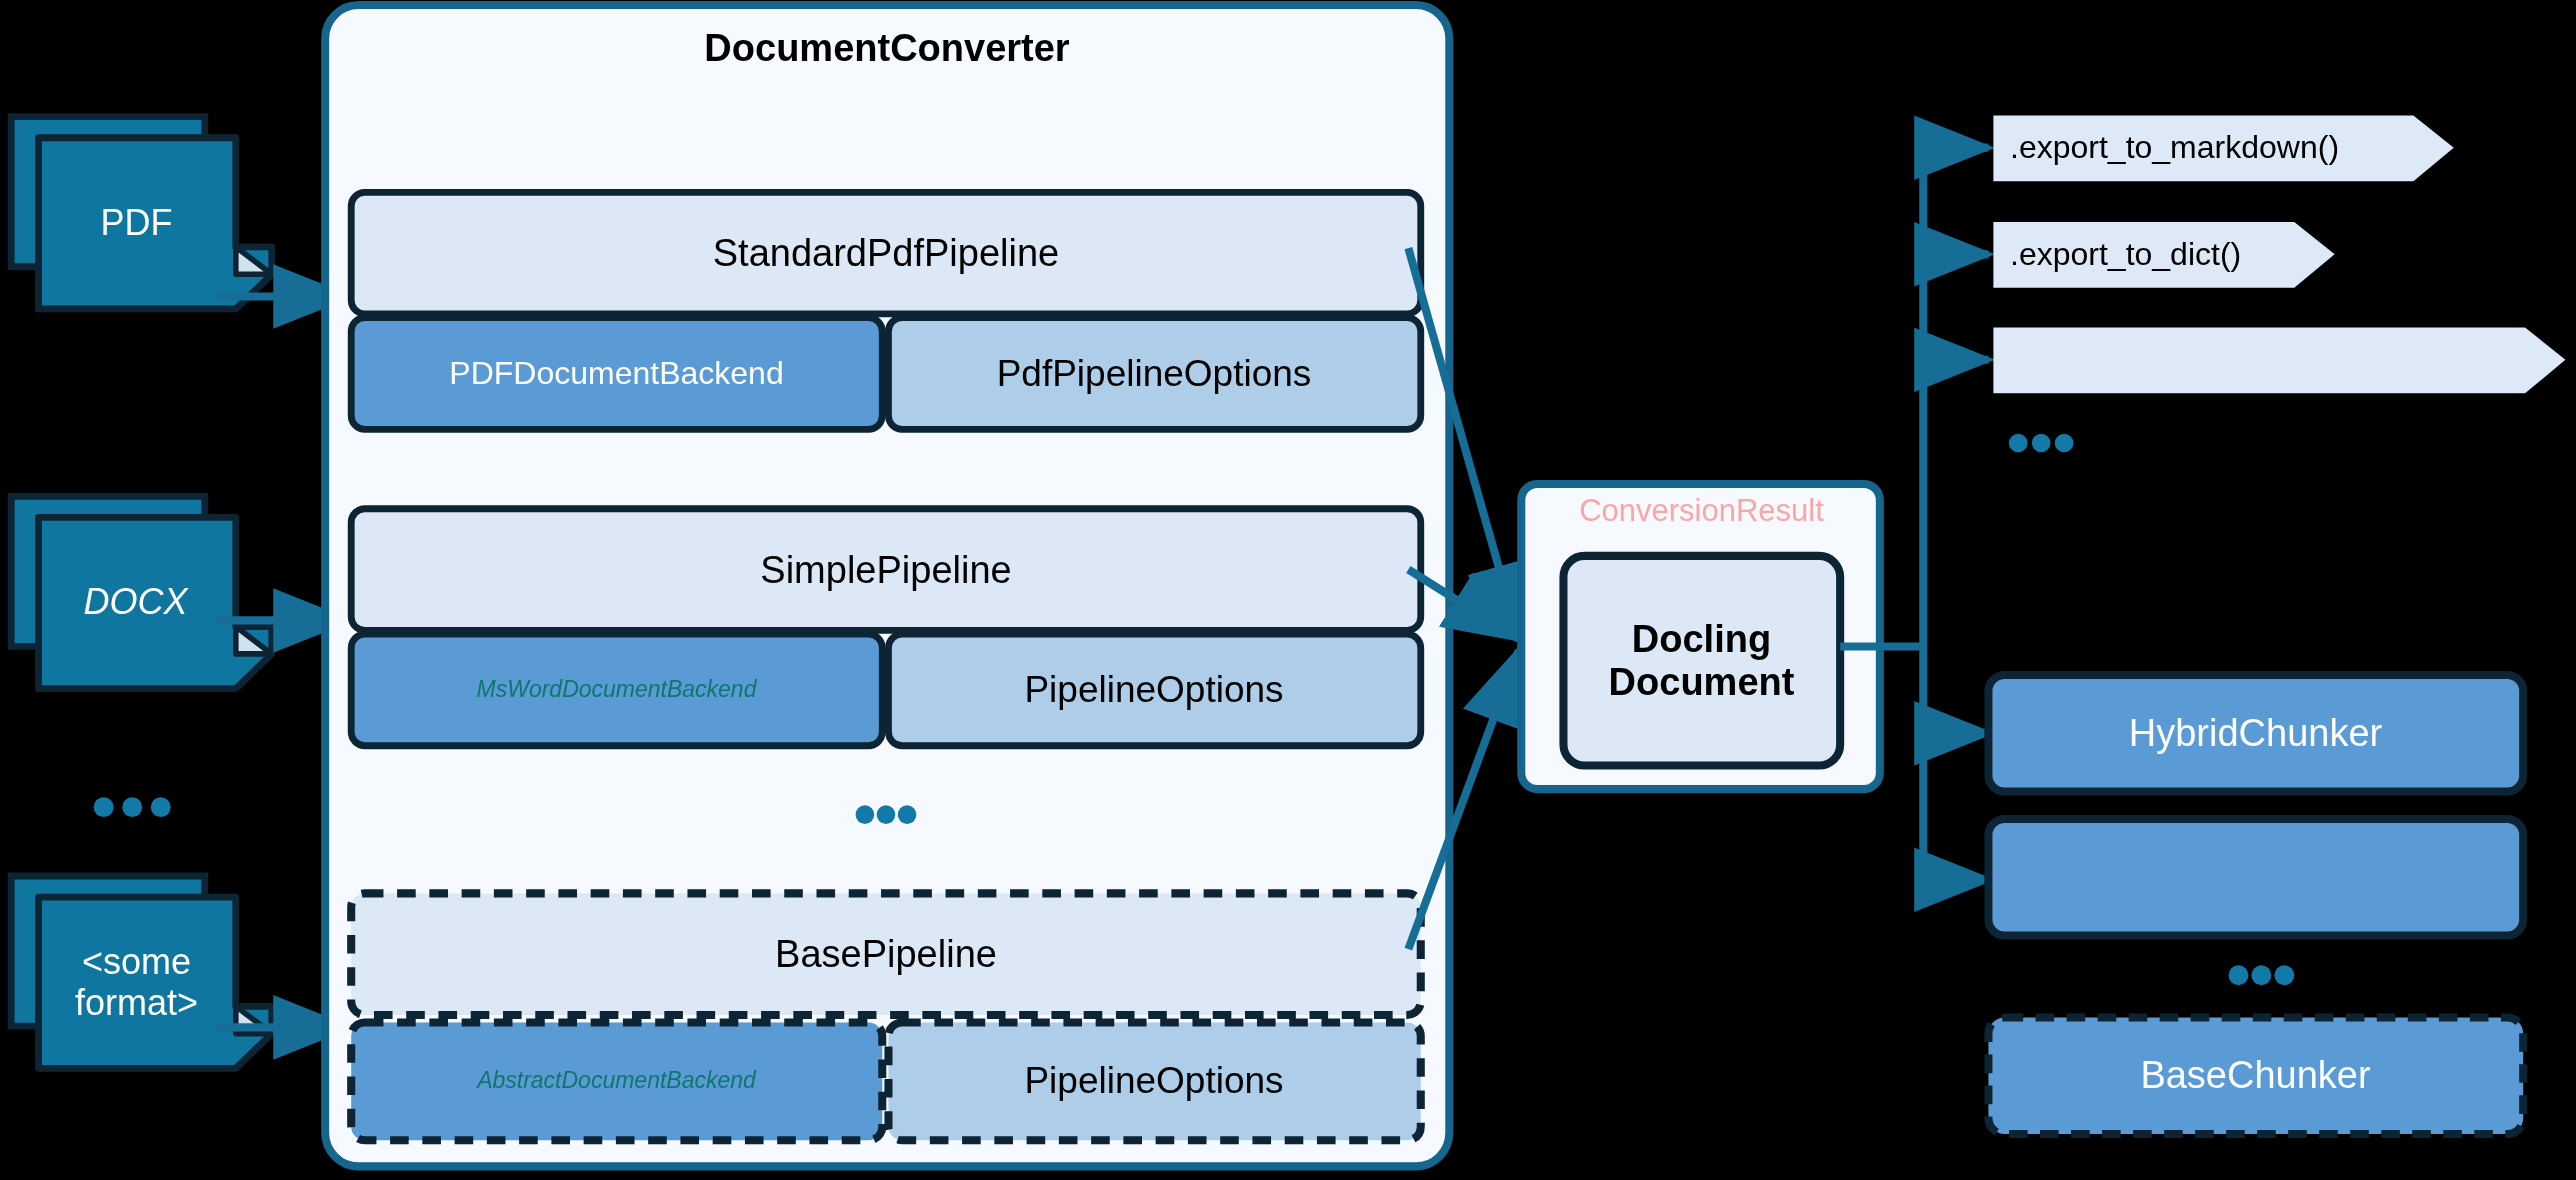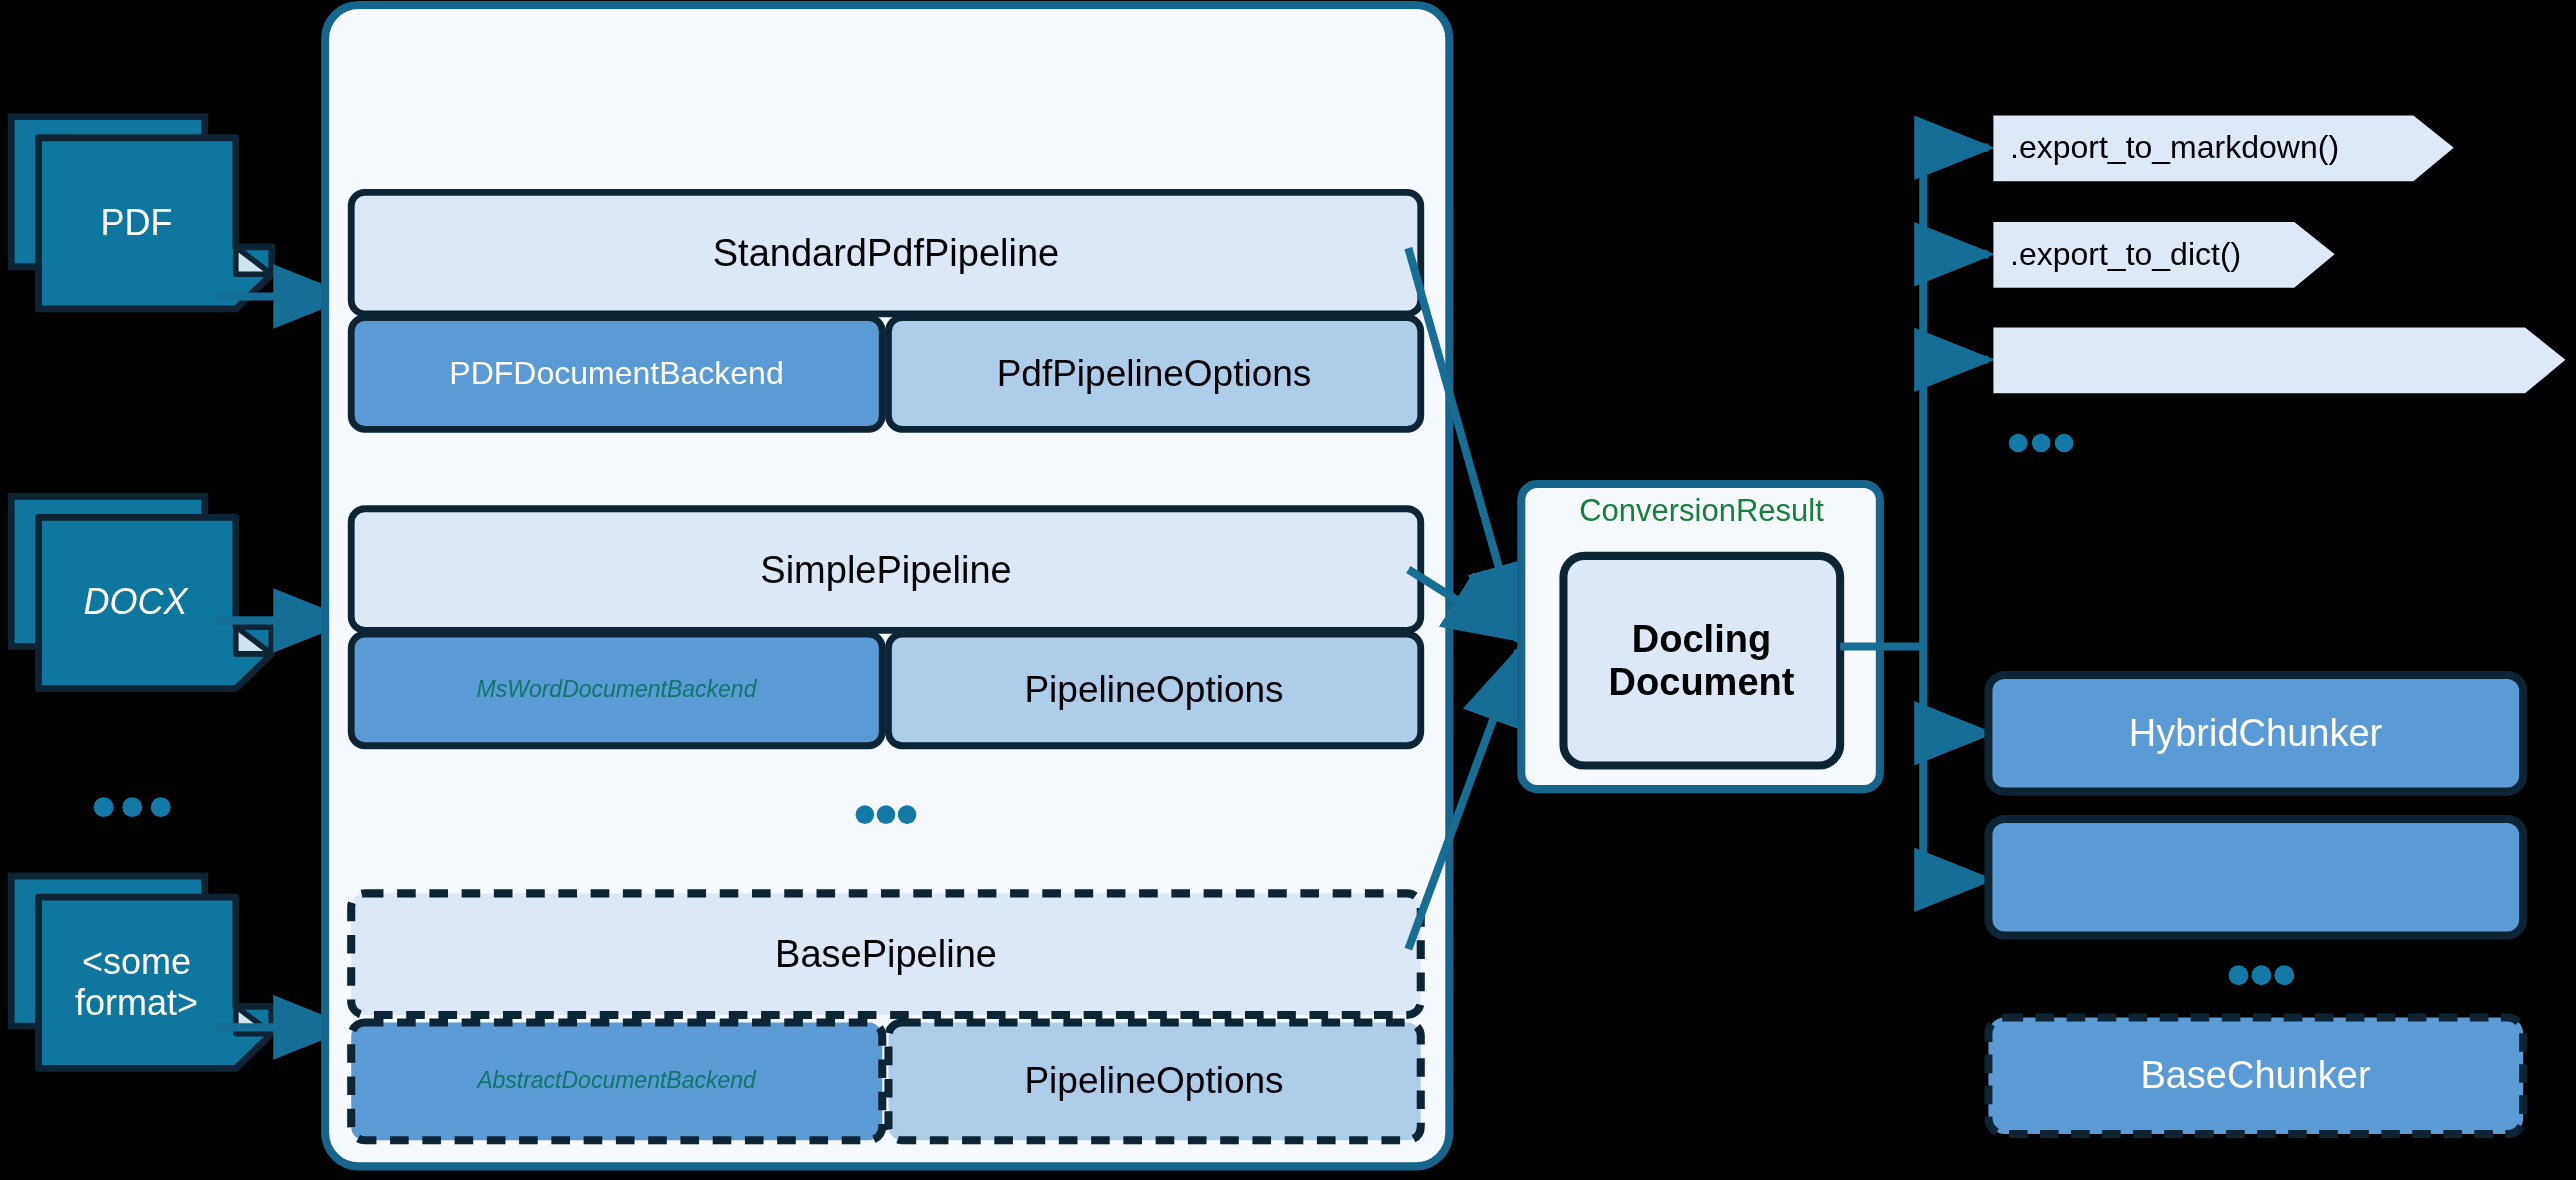--- a/index.html
+++ b/index.html
@@ -25,21 +25,21 @@
     line-height: 1.12;
     white-space: pre-line;
     pointer-events: none;
   }
   .doc-label { color: #ffffff; font-size: 36px; }
   .conv-title { color: #000000; font-size: 38px; font-weight: bold; }
   .pipe-label { color: #000000; font-size: 38px; }
   .backend-label { color: #0f766e; font-size: 23px; font-style: italic; }
   .backend-label-lg { color: #ffffff; font-size: 32px; }
   .opts-label { color: #000000; font-size: 37px; }
-  .cr-title { color: #15803d; font-size: 31px; }
+  .cr-title { color: #fca5a5; font-size: 31px; }
   .dd-label { color: #000000; font-size: 38px; font-weight: bold; }
   .export-label { color: #000000; font-size: 32px; }
   .chunker-label { color: #ffffff; font-size: 38px; }
 </style>
 </head>
 <body>
 
 <div id="stage">
 
   <svg width="2576" height="1180" viewBox="0 0 4152 1902">
@@ -150,20 +150,21 @@
         <circle cx="3645" cy="1572" r="16"></circle>
         <circle cx="3682" cy="1572" r="16"></circle>
     </g>
   </svg>
 
   <div class="lbl doc-label" style="left:38px; top:138px; width:197px; height:171px;">PDF</div>
   <div class="lbl doc-label" style="left:37px; top:517px; width:197px; height:171px;font-style:italic;">DOCX</div>
   <div class="lbl doc-label" style="left:38px; top:897px; width:197px; height:171px;">&lt;some
 format&gt;</div>
 
+  <div class="lbl conv-title" style="left:325px; top:23.6px; width:1124px; height:50px;">DocumentConverter</div>
 
   <div class="lbl pipe-label" style="left:351px; top:192px; width:1070px; height:122px;">StandardPdfPipeline</div>
   <div class="lbl backend-label-lg" style="left:351px; top:318px; width:531px; height:112px;">PDFDocumentBackend</div>
   <div class="lbl opts-label" style="left:888px; top:318px; width:532px; height:112px;">PdfPipelineOptions</div>
 
   <div class="lbl pipe-label" style="left:351px; top:509px; width:1070px; height:122px;">SimplePipeline</div>
   <div class="lbl backend-label" style="left:351px; top:634px; width:531px; height:112px;">MsWordDocumentBackend</div>
   <div class="lbl opts-label" style="left:888px; top:634px; width:532px; height:112px;">PipelineOptions</div>
 
   <div class="lbl backend-label" style="left:351px; top:1022px; width:531px; height:118px;">AbstractDocumentBackend</div>

